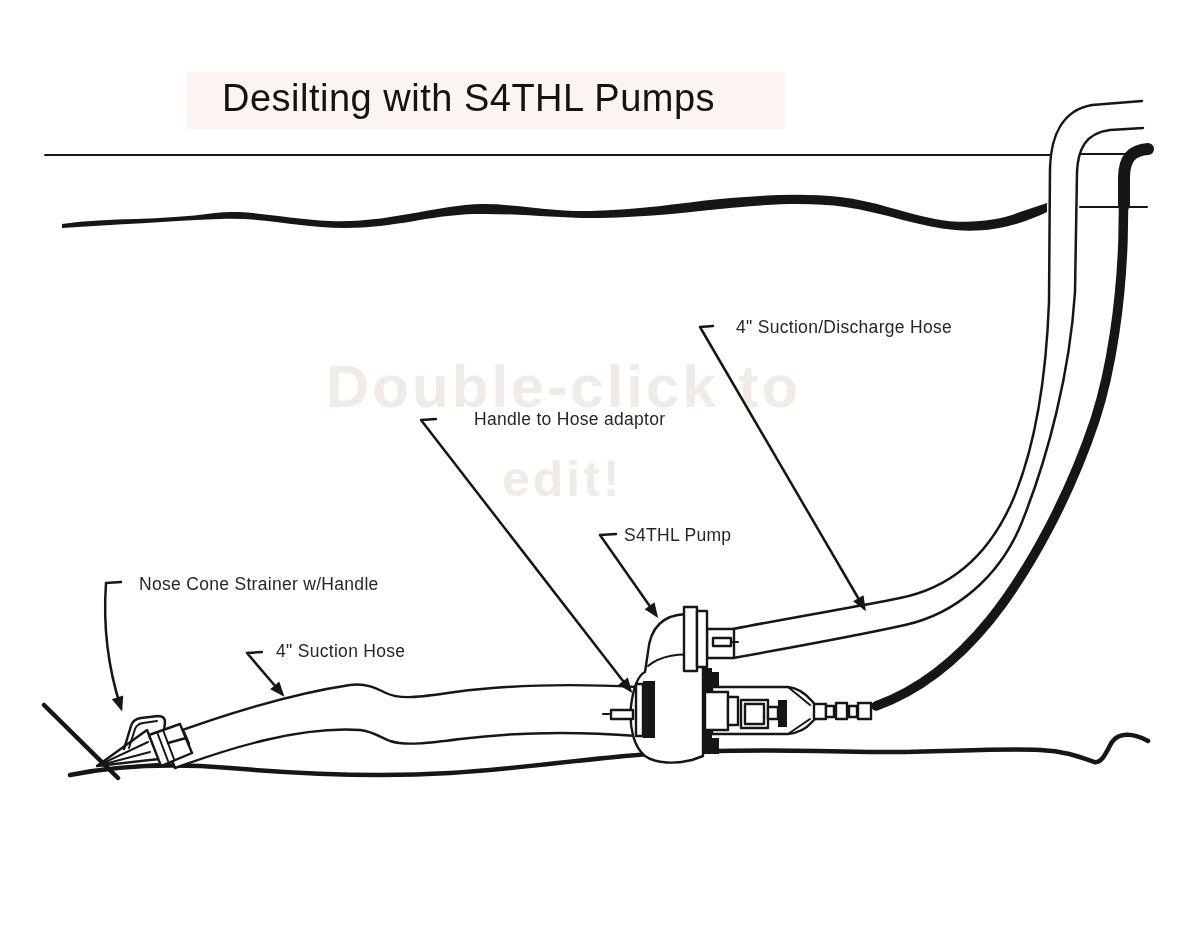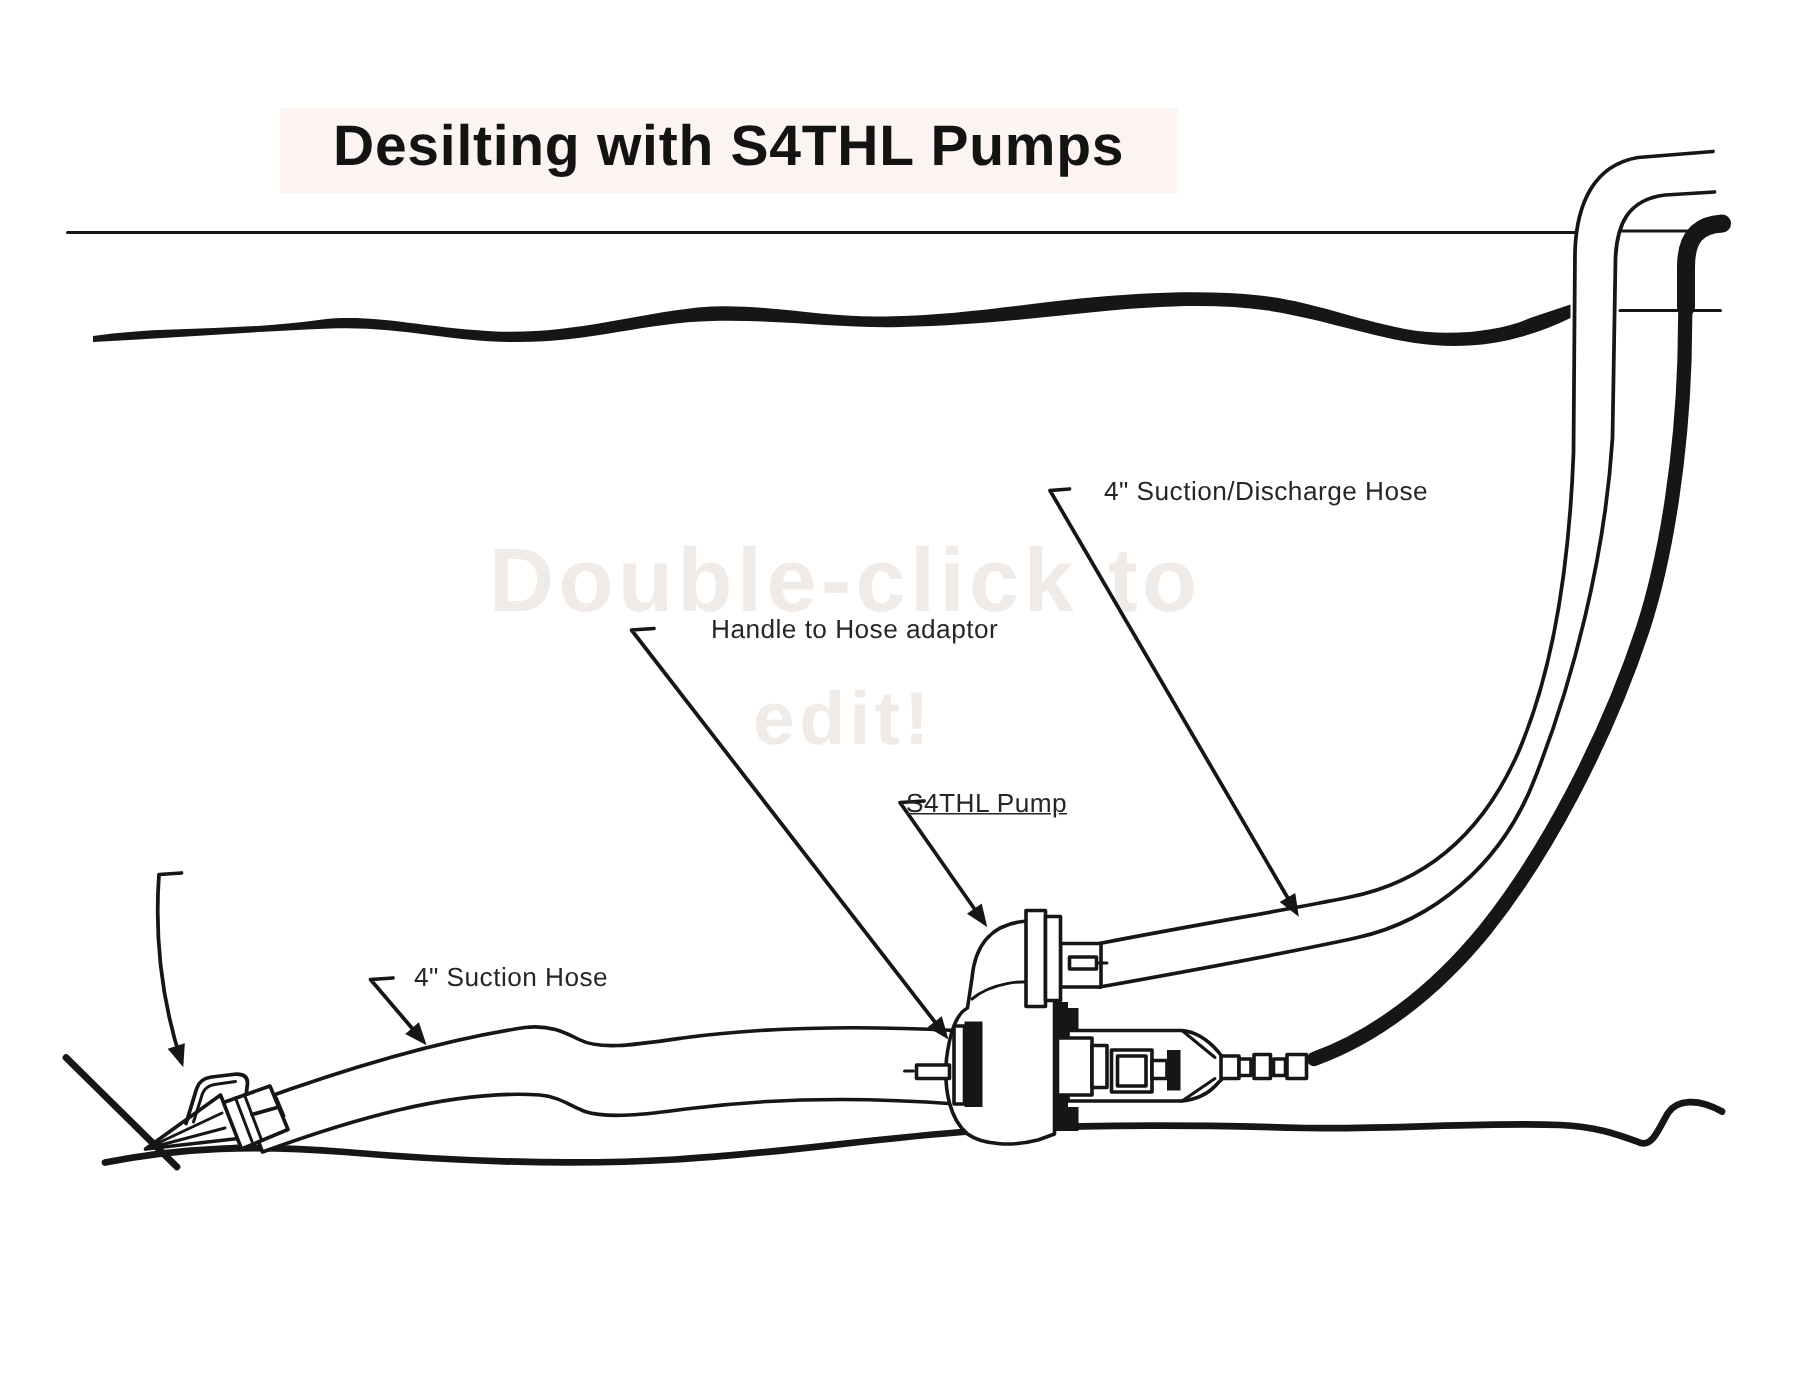--- a/index.html
+++ b/index.html
@@ -4,21 +4,21 @@
 <style>
   html,body{margin:0;padding:0;background:#fff;}
   .page{position:relative;width:1200px;height:927px;background:var(--canvas,#fff);
         overflow:hidden;font-family:"Liberation Sans",sans-serif;}
   .watermark-line{position:absolute;color:var(--watermark,#f0ebe7);font-weight:bold;
         letter-spacing:3px;white-space:nowrap;user-select:none;}
   .wm1{left:326px;top:352px;font-size:60px;}
   .wm2{left:502px;top:450px;font-size:50px;}
   .titlebar{position:absolute;left:187px;top:72px;width:598px;height:57px;
         background:var(--title-bg,#fbf4f1);}
-  .page-title{position:absolute;left:222px;top:77px;font-size:38px;font-weight:bold;
+  .page-title{position:absolute;left:222px;top:77px;font-size:38px;font-weight:normal;
         color:#131313;letter-spacing:.5px;white-space:nowrap;}
   svg.diagram{position:absolute;left:0;top:0;}
   .label{position:absolute;font-size:17.5px;color:#262626;white-space:nowrap;
         letter-spacing:.3px;}
   .ln{stroke:var(--ink,#161616);fill:none;stroke-width:2.5;stroke-linecap:round;stroke-linejoin:round;}
   .thin{stroke-width:2;}
   .thick{stroke-width:4.5;}
   .hose{stroke-width:9.5;}
   .fw{fill:#ffffff;stroke:var(--ink,#161616);stroke-width:2.4;stroke-linejoin:round;}
   .fk{fill:var(--ink,#161616);stroke:none;}
@@ -196,15 +196,16 @@
       <path class="ln" marker-end="url(#ah)" d="M713 326 L700 327 L864 608"></path>
       <path class="ln" marker-end="url(#ah)" d="M436 419 L421 420 L630 690"></path>
       <path class="ln" marker-end="url(#ah)" d="M616 534 L600 535 L656 615"></path>
       <path class="ln" marker-end="url(#ah)" d="M121 582 L106 583 C 103 625, 108 668, 121 708"></path>
       <path class="ln" marker-end="url(#ah)" d="M262 652 L247 653 L282 694"></path>
     </g>
   </svg>
 
   <div class="label" style="left:736px;top:317px;">4" Suction/Discharge Hose</div>
   <div class="label" style="left:474px;top:409px;">Handle to Hose adaptor</div>
-  <div class="label" style="left:604px;top:525px;text-decoration:underline;">S4THL Pump</div>
+  <div class="label" style="left:624px;top:525px;">S4THL Pump</div>
+  <div class="label" style="left:139px;top:574px;">Nose Cone Strainer w/Handle</div>
   <div class="label" style="left:276px;top:641px;">4" Suction Hose</div>
 </div>
 
 </body></html>

